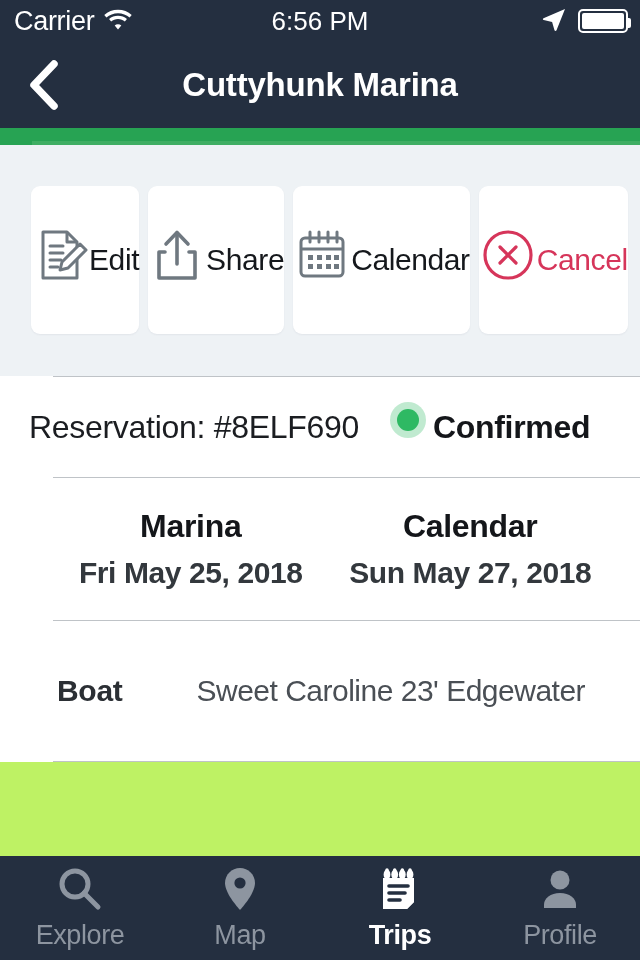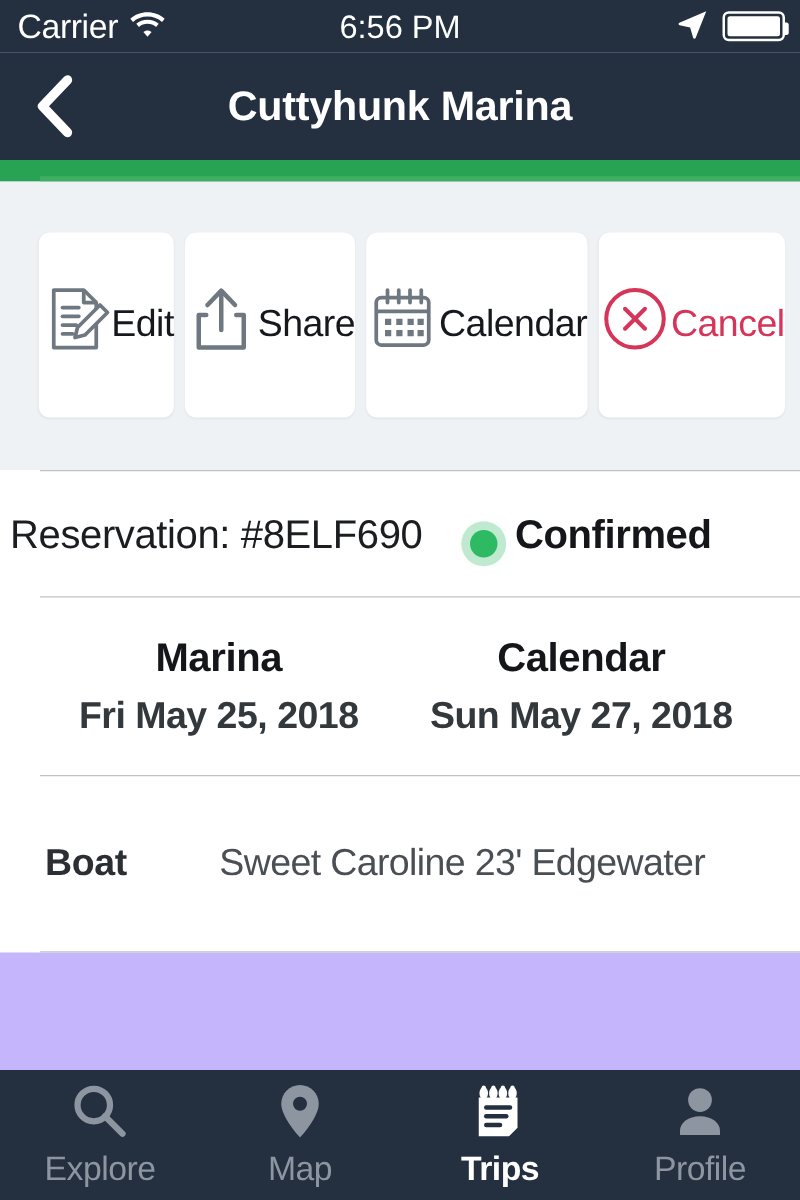--- a/index.html
+++ b/index.html
@@ -2,21 +2,21 @@
 <html><head>
 <meta charset="utf-8">
 <style>
   * { box-sizing: border-box; margin: 0; padding: 0; }
   html, body {
     width: 640px; height: 960px;
     font-family: "Liberation Sans", sans-serif;
     background: #ffffff;
     overflow: hidden;
   }
-  .phone { position: relative; width: 640px; height: 960px; background:#c4b5fd; }
+  .phone { position: relative; width: 640px; height: 960px; background:#bef264; }
 
   
   .statusbar {
     height: 42px; background: #242f40; color: #fff;
     display: flex; align-items: center; position: relative;
   }
   .sb-left { display:flex; align-items:center; gap:9px; margin-left:14px; }
   .sb-carrier { font-size: 27px; letter-spacing: -0.3px; }
   .wifi-icon { display:block; }
   .sb-time {
@@ -65,30 +65,30 @@
     box-shadow: 0 1px 2px rgba(30,40,60,0.06);
     position:relative;
   }
   .action-icon { height:58px; display:flex; align-items:center; justify-content:center; margin-bottom:10px; }
   .action-label {
     font-size:30px; color:#15181c; white-space:nowrap; letter-spacing:-0.4px;
   }
   .action-card.danger .action-label { color:#d6355a; }
 
   
-  .detail-area { background:#fff; }
+  .detail-area { background:#fff;padding-left:21px; }
   .divider { height:1px; background:#bfc3c7; margin-left:32px; }
 
   .res-row {
     height:100px; display:flex; align-items:center;
     padding-left:8px; padding-right:0;
   }
   .res-label { font-size:32px; color:#1b1d21; letter-spacing:-0.3px; white-space:nowrap; }
   .res-status {
-    display:flex; align-items:flex-end; gap:14px; margin-left:38px; white-space:nowrap;
+    display:flex; align-items:flex-start; gap:14px; margin-left:38px; white-space:nowrap;
   }
   .status-dot {
     width:22px; height:22px; border-radius:50%;
     background:#2eb963;
     box-shadow: 0 0 0 7px rgba(46,185,99,0.30);
   }
   .status-text { font-size:32px; font-weight:700; color:#14161a; letter-spacing:-0.3px; }
 
   .dates-row {
     height:142px; display:flex; align-items:center;

